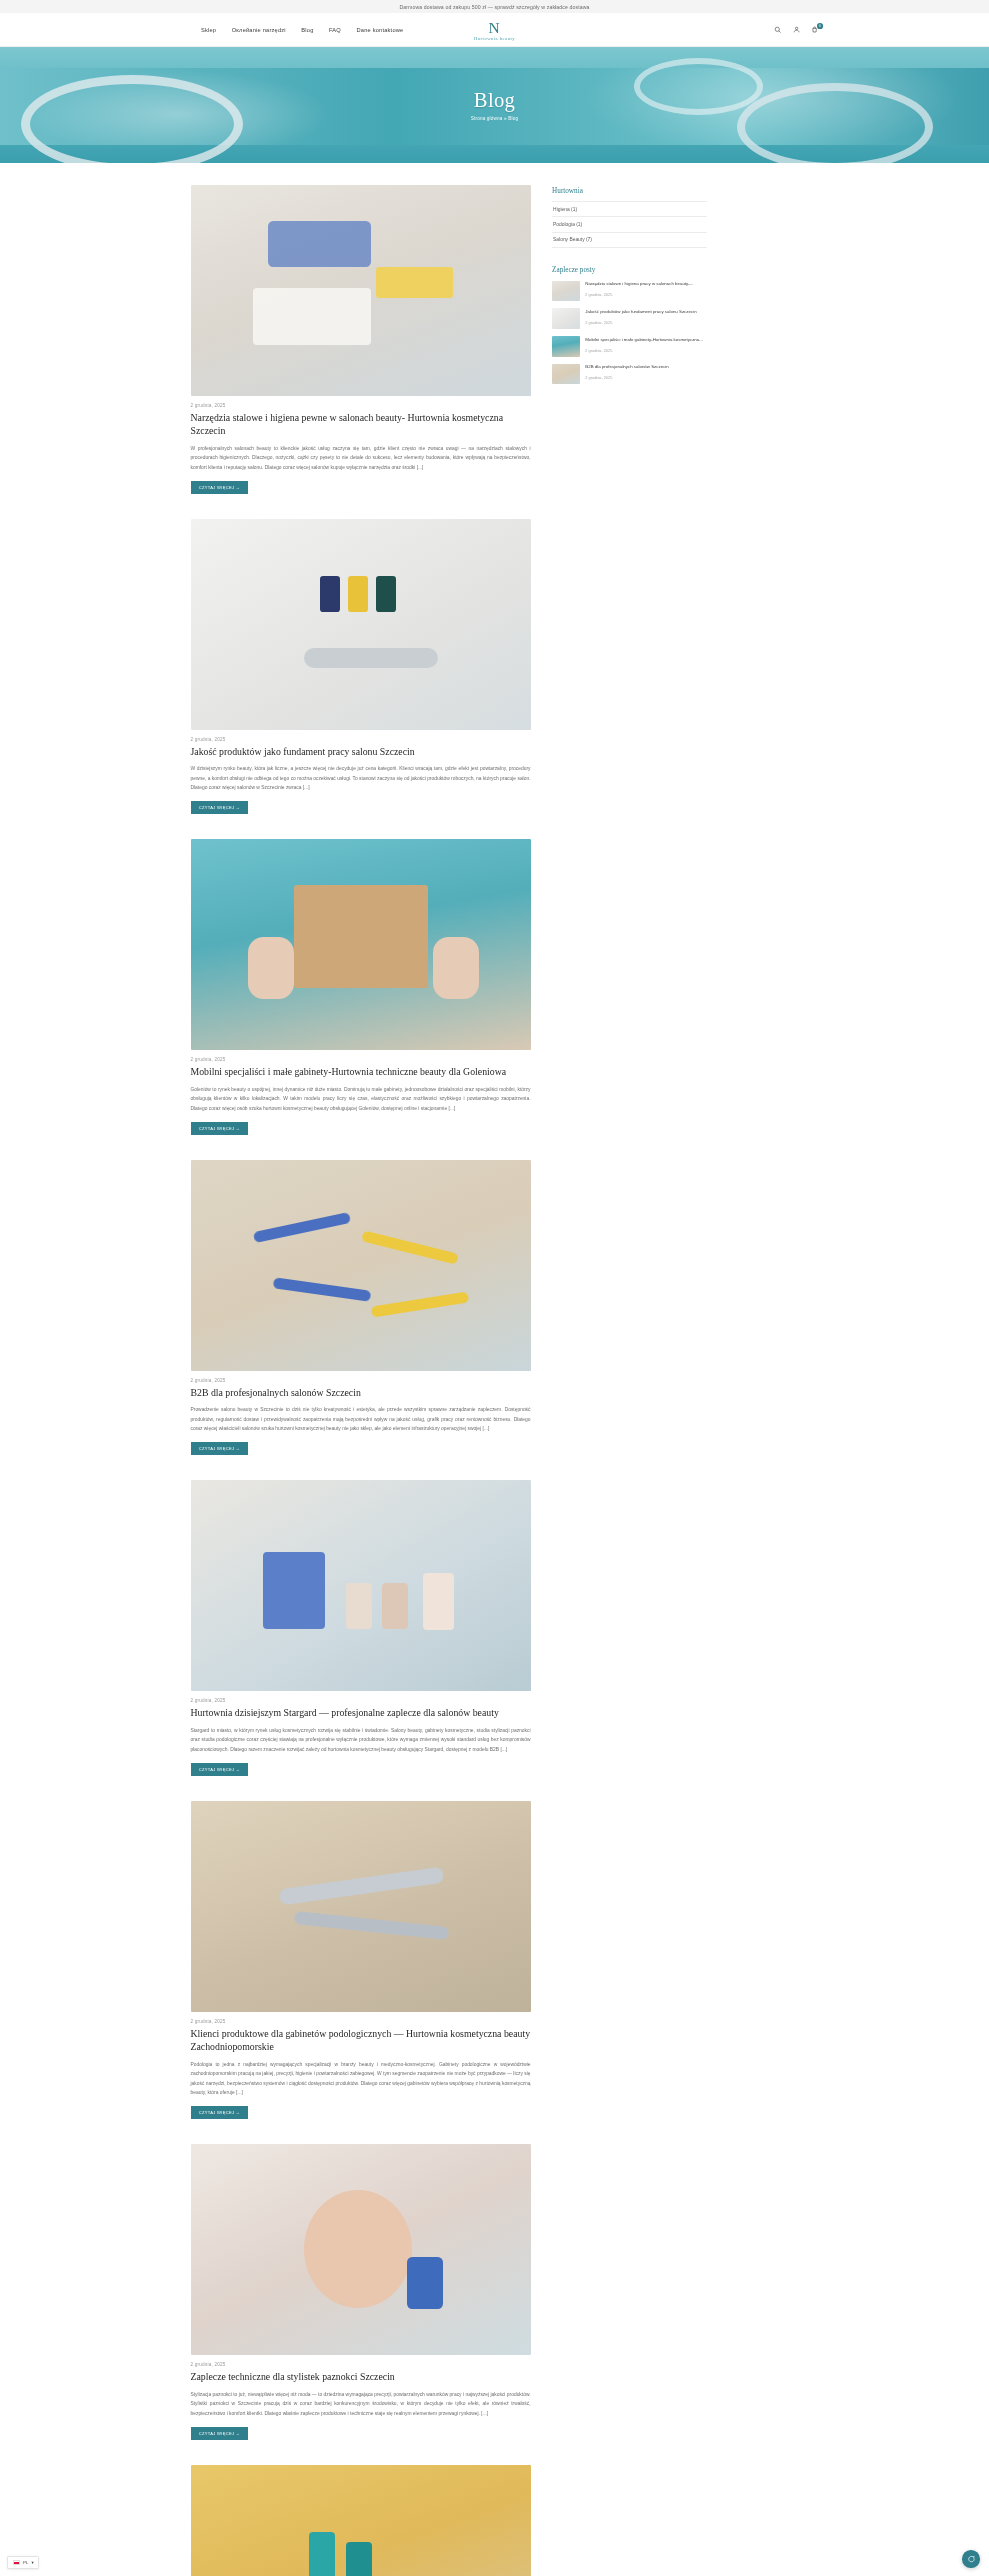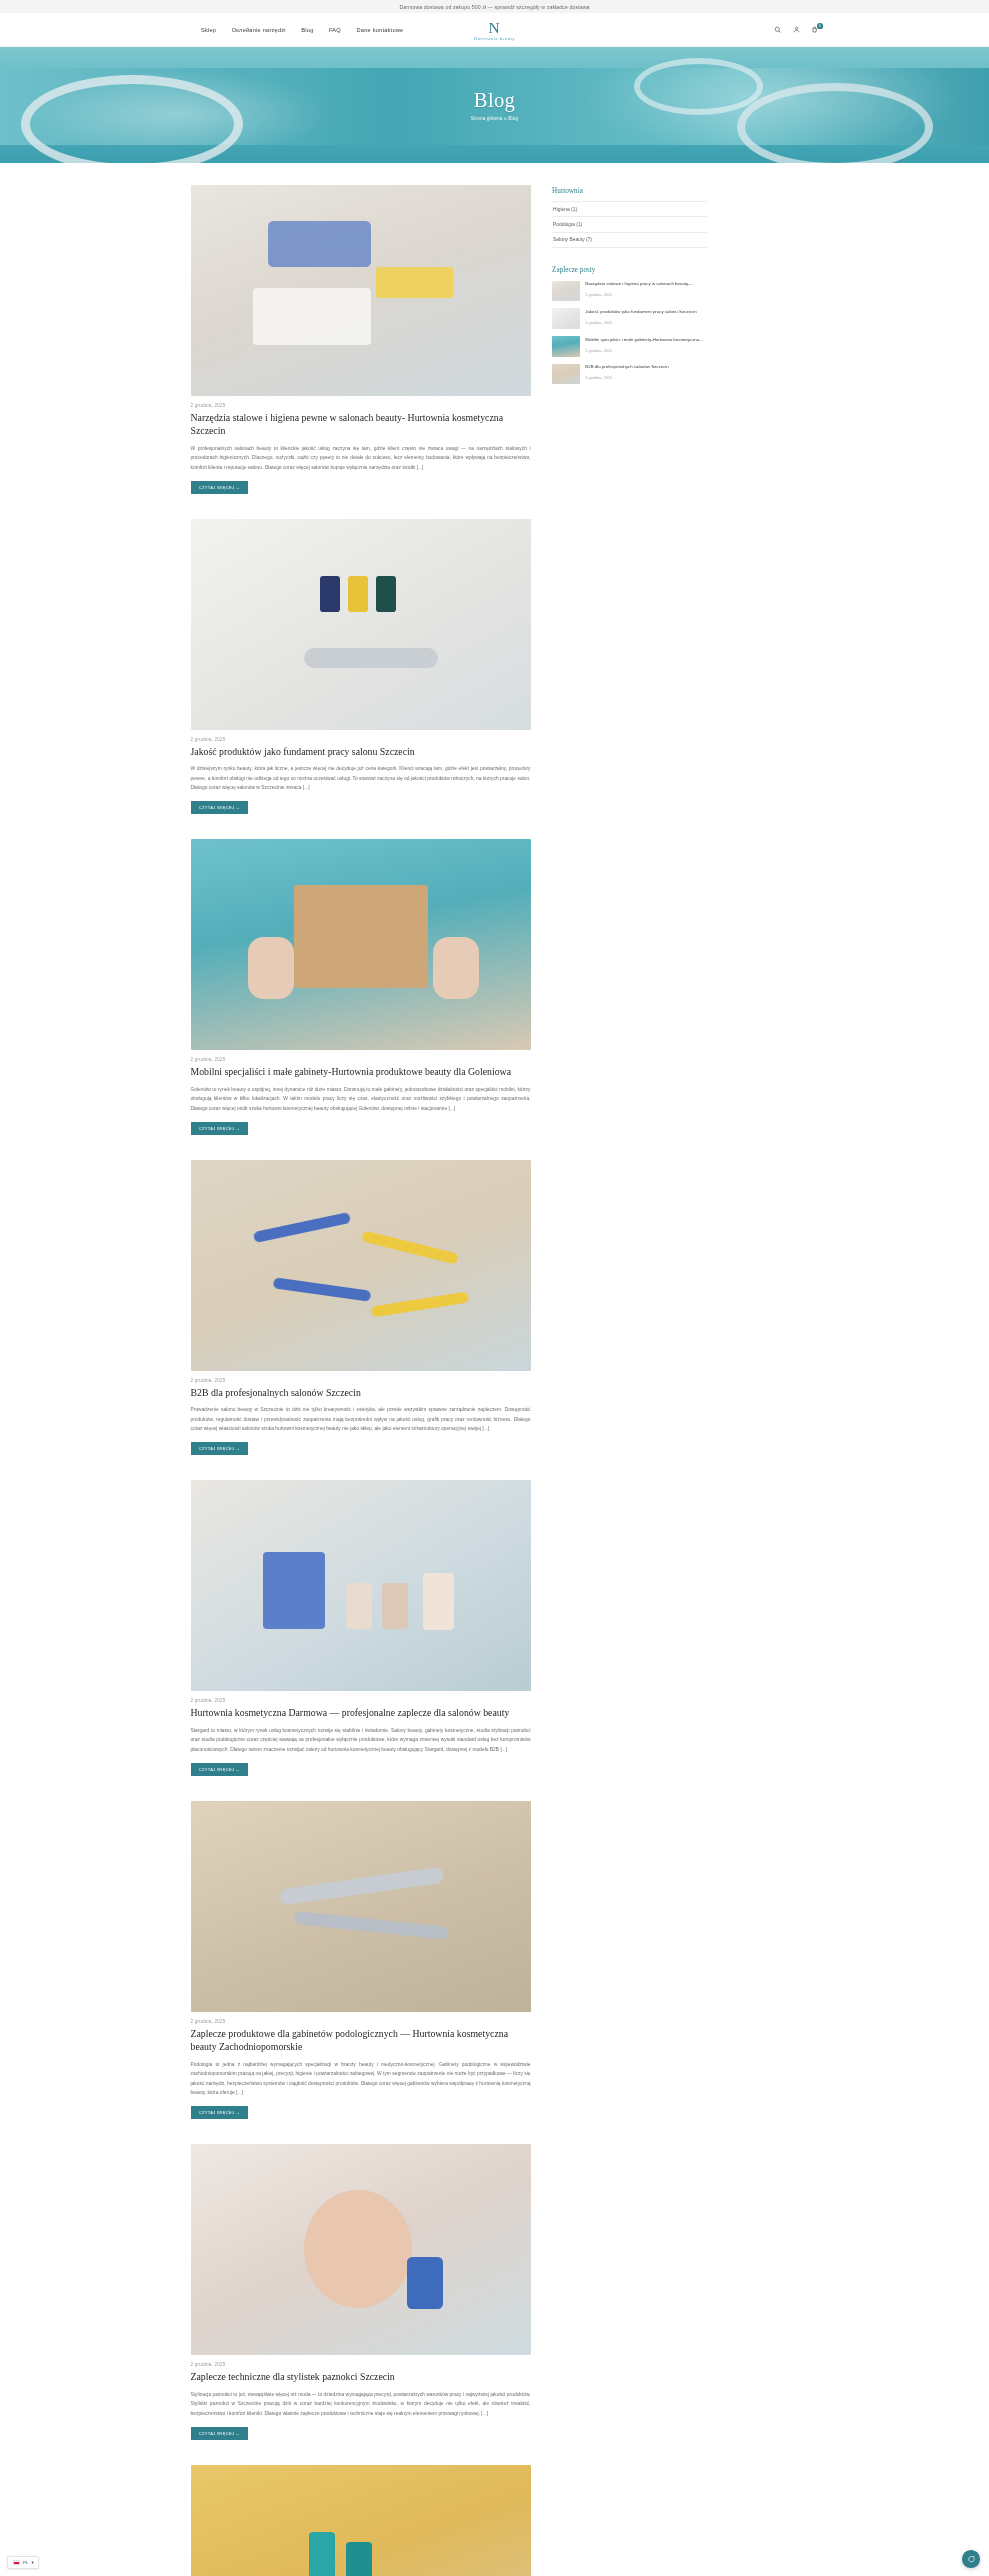--- a/index.html
+++ b/index.html
@@ -374,21 +374,21 @@
 
     <article class="post">
       <div class="thumb">
         <div class="ph img-c">
           <div class="blob" style="width:134px;height:103px;left:103px;top:46px;background:#cda777;border-radius:3.1px;"></div>
           <div class="blob" style="width:46px;height:62px;left:57px;top:98px;background:#e6cbb6;border-radius:15.5px;"></div>
           <div class="blob" style="width:46px;height:62px;left:242px;top:98px;background:#e6cbb6;border-radius:15.5px;"></div>
         </div>
       </div>
       <div class="post-date">2 grudnia, 2025</div>
-      <h2 class="post-title">Mobilni specjaliści i małe gabinety-Hurtownia produktowe beauty dla Goleniowa</h2>
+      <h2 class="post-title">Mobilni specjaliści i małe gabinety-Hurtownia techniczne beauty dla Goleniowa</h2>
       <p class="post-excerpt">Goleniów to rynek beauty o uspójnej, innej dynamice niż duże miasto. Dominują tu małe gabinety, jednoosobowe działalności oraz specjaliści mobilni, którzy obsługują klientów w kilku lokalizacjach. W takim modelu pracy liczy się czas, elastyczność oraz możliwości szybkiego i powtarzalnego zaopatrzenia. Dlatego coraz więcej osób szuka hurtowni kosmetycznej beauty obsługującej Goleniów, dostępnej online i stacjonarnie [...]</p>
       <button class="readmore">Czytaj więcej →</button>
     </article>
 
     <article class="post">
       <div class="thumb">
         <div class="ph img-d">
           <div class="blob" style="width:98px;height:11.3px;left:62px;top:62px;background:#4a6fc0;border-radius:5.7px;transform:rotate(-12deg);"></div>
           <div class="blob" style="width:98px;height:11.3px;left:170px;top:82px;background:#e9c githubusercontent;border-radius:5.7px;"></div>
           <div class="blob" style="width:98px;height:11.3px;left:170px;top:82px;background:#ecc93f;border-radius:5.7px;transform:rotate(14deg);"></div>
@@ -405,34 +405,34 @@
     <article class="post">
       <div class="thumb">
         <div class="ph img-e">
           <div class="blob" style="width:62px;height:77px;left:72px;top:72px;background:#5b7fc9;border-radius:4.1px;"></div>
           <div class="blob" style="width:26px;height:46px;left:155px;top:103px;background:#e8dcd0;border-radius:4.1px;"></div>
           <div class="blob" style="width:26px;height:46px;left:191px;top:103px;background:#ddc8b8;border-radius:4.1px;"></div>
           <div class="blob" style="width:31px;height:57px;left:232px;top:93px;background:#f0e4da;border-radius:4.1px;"></div>
         </div>
       </div>
       <div class="post-date">2 grudnia, 2025</div>
-      <h2 class="post-title">Hurtownia kosmetyczna Darmowa — profesjonalne zaplecze dla salonów beauty</h2>
+      <h2 class="post-title">Hurtownia dzisiejszym Stargard — profesjonalne zaplecze dla salonów beauty</h2>
       <p class="post-excerpt">Stargard to miasto, w którym rynek usług kosmetycznych rozwija się stabilnie i świadomie. Salony beauty, gabinety kosmetyczne, studia stylizacji paznokci oraz studia podologiczne coraz częściej stawiają na profesjonalne wyłącznie produktowe, które wymaga zmiennej wysoki standard usług bez kompromisów płaconościowych. Dlatego razem znaczenie rozwijać zależy od hurtownia kosmetycznej beauty obsługujący Stargard, dostępnej z modelu B2B [...]</p>
       <button class="readmore">Czytaj więcej →</button>
     </article>
 
     <article class="post">
       <div class="thumb">
         <div class="ph img-f">
           <div class="blob" style="width:165px;height:15.5px;left:88px;top:77px;background:#c6ccd2;border-radius:7.7px;transform:rotate(-8deg);"></div>
           <div class="blob" style="width:155px;height:13.4px;left:103px;top:118px;background:#b8bec6;border-radius:6.7px;transform:rotate(6deg);"></div>
         </div>
       </div>
       <div class="post-date">2 grudnia, 2025</div>
-      <h2 class="post-title">Zaplecze produktowe dla gabinetów podologicznych — Hurtownia kosmetyczna beauty Zachodniopomorskie</h2>
+      <h2 class="post-title">Klienci produktowe dla gabinetów podologicznych — Hurtownia kosmetyczna beauty Zachodniopomorskie</h2>
       <p class="post-excerpt">Podologia to jedna z najbardziej wymagających specjalizacji w branży beauty i medyczno-kosmetycznej. Gabinety podologiczne w województwie zachodniopomorskim pracują na jakiej, precyzji, higienie i powtarzalności zabiegowej. W tym segmencie zaopatrzenie nie może być przypadkowe — liczy się jakość narzędzi, bezpieczeństwo systemów i ciągłość dostępności produktów. Dlatego coraz więcej gabinetów wybiera współpracę z hurtownią kosmetyczną beauty, która oferuje [...]</p>
       <button class="readmore">Czytaj więcej →</button>
     </article>
 
     <article class="post">
       <div class="thumb">
         <div class="ph img-g">
           <div class="blob" style="width:108px;height:118px;left:113px;top:46px;background:#e9c6ae;border-radius:50%;"></div>
           <div class="blob" style="width:36px;height:52px;left:216px;top:113px;background:#3f6bbd;border-radius:5.2px;"></div>
         </div>

